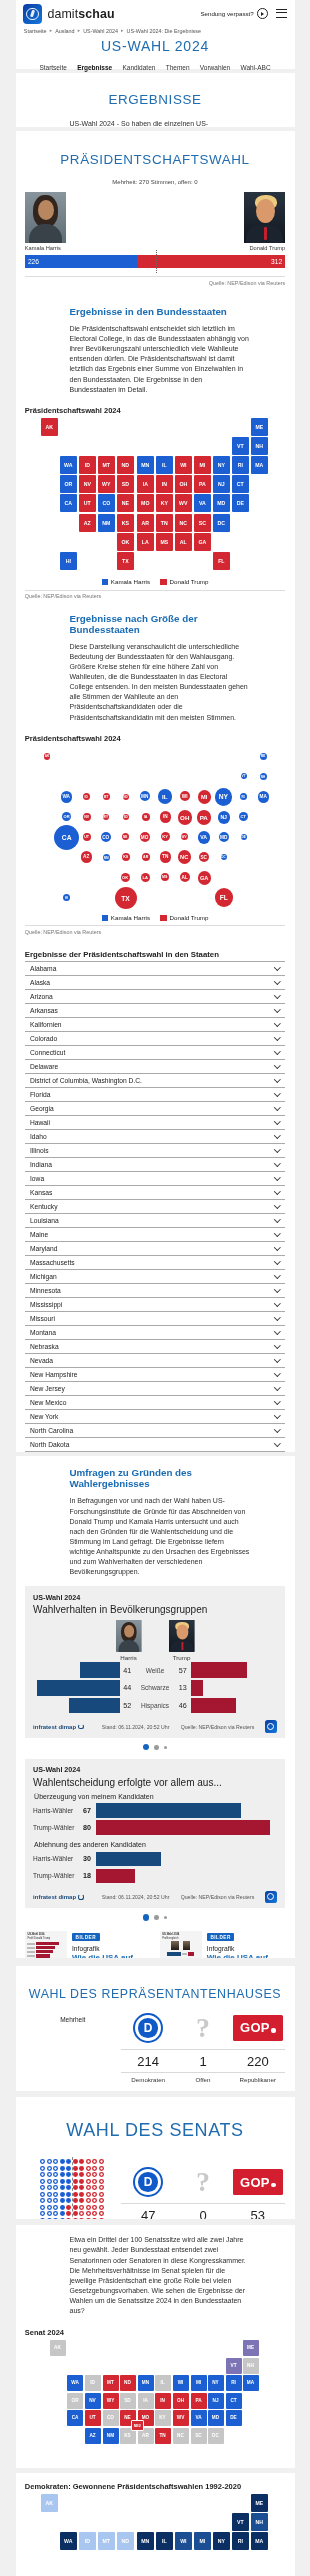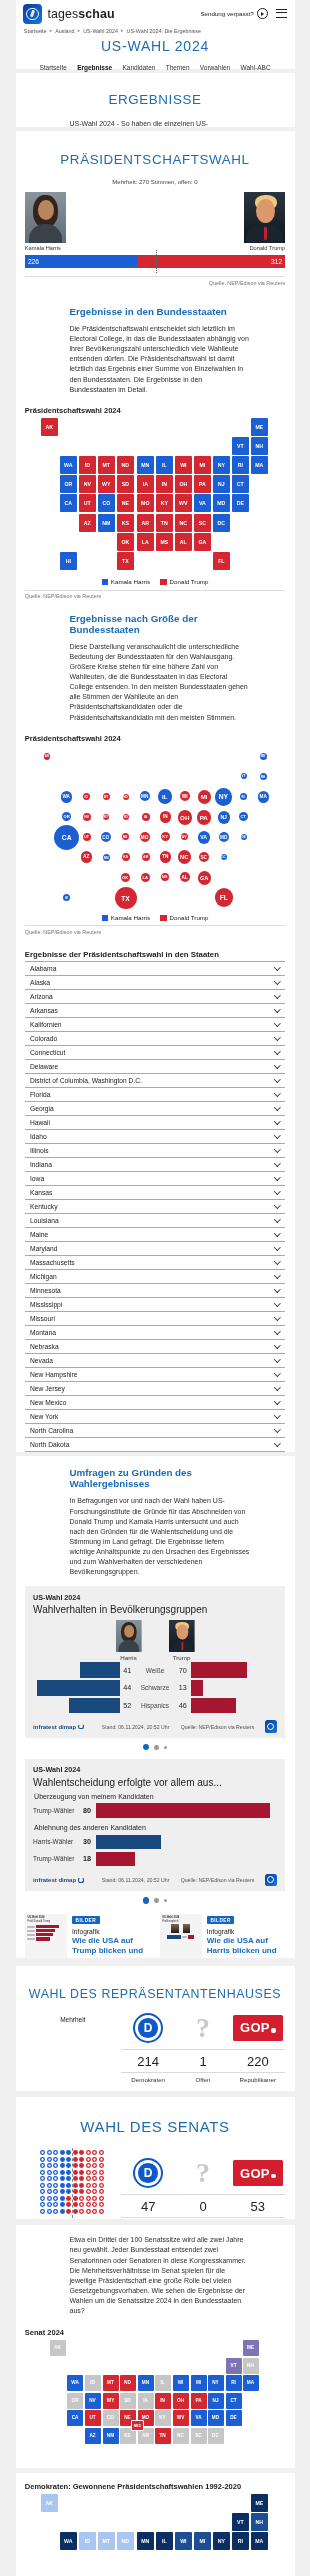--- a/index.html
+++ b/index.html
@@ -164,21 +164,21 @@
 </style>
 </head>
 <body>
 
 <header class="card c1" data-name="site-header">
   <div class="toprow" data-name="header-toprow">
     <div class="applogo" data-name="tagesschau-logo-icon">
         <i></i>
         <b></b>
       </div>
-    <div class="brand" data-name="brand-wordmark"><span data-name="brand-light">tages</span><b data-name="brand-bold">schau</b></div>
+    <div class="brand" data-name="brand-wordmark"><span data-name="brand-light">damit</span><b data-name="brand-bold">schau</b></div>
     <div class="missed" data-name="missed-show-link">
       <span data-name="missed-show-label">Sendung verpasst?</span>
       <span class="playic" data-name="play-icon"></span>
     </div>
     <div class="burger" data-name="menu-icon"></div>
   </div>
   <nav class="crumbs" data-name="breadcrumb">
       <span data-name="breadcrumb-item">Startseite</span>
       <span class="sep" data-name="breadcrumb-separator-icon">▸</span>
       <span data-name="breadcrumb-item">Ausland</span>
@@ -556,21 +556,21 @@
         <div class="nm" data-name="trump-mini-label">Trump</div>
       </div>
     </div>
     <div data-name="demographic-bars">
         <div class="demo-row" data-name="demographic-row">
           <div class="bz l" data-name="harris-bar-zone">
             <div class="bar" data-name="harris-bar" style="background: rgb(23, 73, 124); width: 40px;"></div>
           </div>
           <div class="num" data-name="harris-value">41</div>
           <div class="cat" data-name="group-label">Weiße</div>
-          <div class="num" data-name="trump-value">70</div>
+          <div class="num" data-name="trump-value">57</div>
           <div class="bz" data-name="trump-bar-zone">
             <div class="bar" data-name="trump-bar" style="background: rgb(165, 22, 49); width: 56px;"></div>
           </div>
         </div>
         <div class="demo-row" data-name="demographic-row">
           <div class="bz l" data-name="harris-bar-zone">
             <div class="bar" data-name="harris-bar" style="background: rgb(23, 73, 124); width: 83px;"></div>
           </div>
           <div class="num" data-name="harris-value">44</div>
           <div class="cat" data-name="group-label">Schwarze</div>
@@ -605,20 +605,25 @@
       <i class="a" data-name="carousel-dot" style="width: 6.2px; height: 6.2px;"></i>
       <i data-name="carousel-dot" style="width: 4.7px; height: 4.7px;"></i>
       <i data-name="carousel-dot" style="width: 3.1px; height: 3.1px;"></i>
     </div>
 
   <div class="gcard" data-name="infographic-reasons">
     <div class="g-kicker" data-name="infographic-kicker">US-Wahl 2024</div>
     <div class="g-title" data-name="infographic-title">Wahlentscheidung erfolgte vor allem aus...</div>
     <div data-name="reason-bars">
         <div class="grp-label" data-name="reason-group-label">Überzeugung von meinem Kandidaten</div>
+        <div class="reason-row" data-name="reason-row">
+          <span class="rl" data-name="voter-label">Harris-Wähler</span>
+          <span class="rn" data-name="reason-value">67</span>
+          <span class="bar" data-name="reason-bar" style="background: rgb(23, 73, 124); width: 145px;"></span>
+        </div>
         <div class="reason-row" data-name="reason-row">
           <span class="rl" data-name="voter-label">Trump-Wähler</span>
           <span class="rn" data-name="reason-value">80</span>
           <span class="bar" data-name="reason-bar" style="background: rgb(165, 22, 49); width: 174px;"></span>
         </div>
         <div class="grp-label" data-name="reason-group-label">Ablehnung des anderen Kandidaten</div>
         <div class="reason-row" data-name="reason-row">
           <span class="rl" data-name="voter-label">Harris-Wähler</span>
           <span class="rn" data-name="reason-value">30</span>
           <span class="bar" data-name="reason-bar" style="background: rgb(23, 73, 124); width: 65px;"></span>
@@ -721,21 +726,21 @@
           </div>
           <div class="num" data-name="stat-value">220</div>
           <div class="lb" data-name="stat-label">Republikaner</div>
         </div>
       </div>
   </div>
 
 </section>
 
 <section class="card c6" data-name="senate-card">
-  <h2 class="sec-title" style="font-size:15px;padding-top:8.3px" data-name="senate-title">WAHL DES SENATS</h2>
+  <h2 class="sec-title" style="font-size:18px;padding-top:8.3px" data-name="senate-title">WAHL DES SENATS</h2>
   <div class="cong-row" data-name="senate-content">
     <div class="sd-zone" data-name="senate-dots-zone">
       <div class="sdots" data-name="senate-seat-dots">
           <span class="line" data-name="majority-line"></span>
           <i data-name="senate-seat-dot" style="box-shadow: rgb(27, 95, 210) 0px 0px 0px 1.3px inset; background: rgb(255, 255, 255);"></i>
           <i data-name="senate-seat-dot" style="box-shadow: rgb(27, 95, 210) 0px 0px 0px 1.3px inset; background: rgb(255, 255, 255);"></i>
           <i data-name="senate-seat-dot" style="box-shadow: rgb(27, 95, 210) 0px 0px 0px 1.3px inset; background: rgb(255, 255, 255);"></i>
           <i data-name="senate-seat-dot" style="box-shadow: rgb(27, 95, 210) 0px 0px 0px 1.3px inset; background: rgb(255, 255, 255);"></i>
           <i data-name="senate-seat-dot" style="box-shadow: rgb(27, 95, 210) 0px 0px 0px 1.3px inset; background: rgb(255, 255, 255);"></i>
           <i data-name="senate-seat-dot" style="box-shadow: rgb(27, 95, 210) 0px 0px 0px 1.3px inset; background: rgb(255, 255, 255);"></i>

